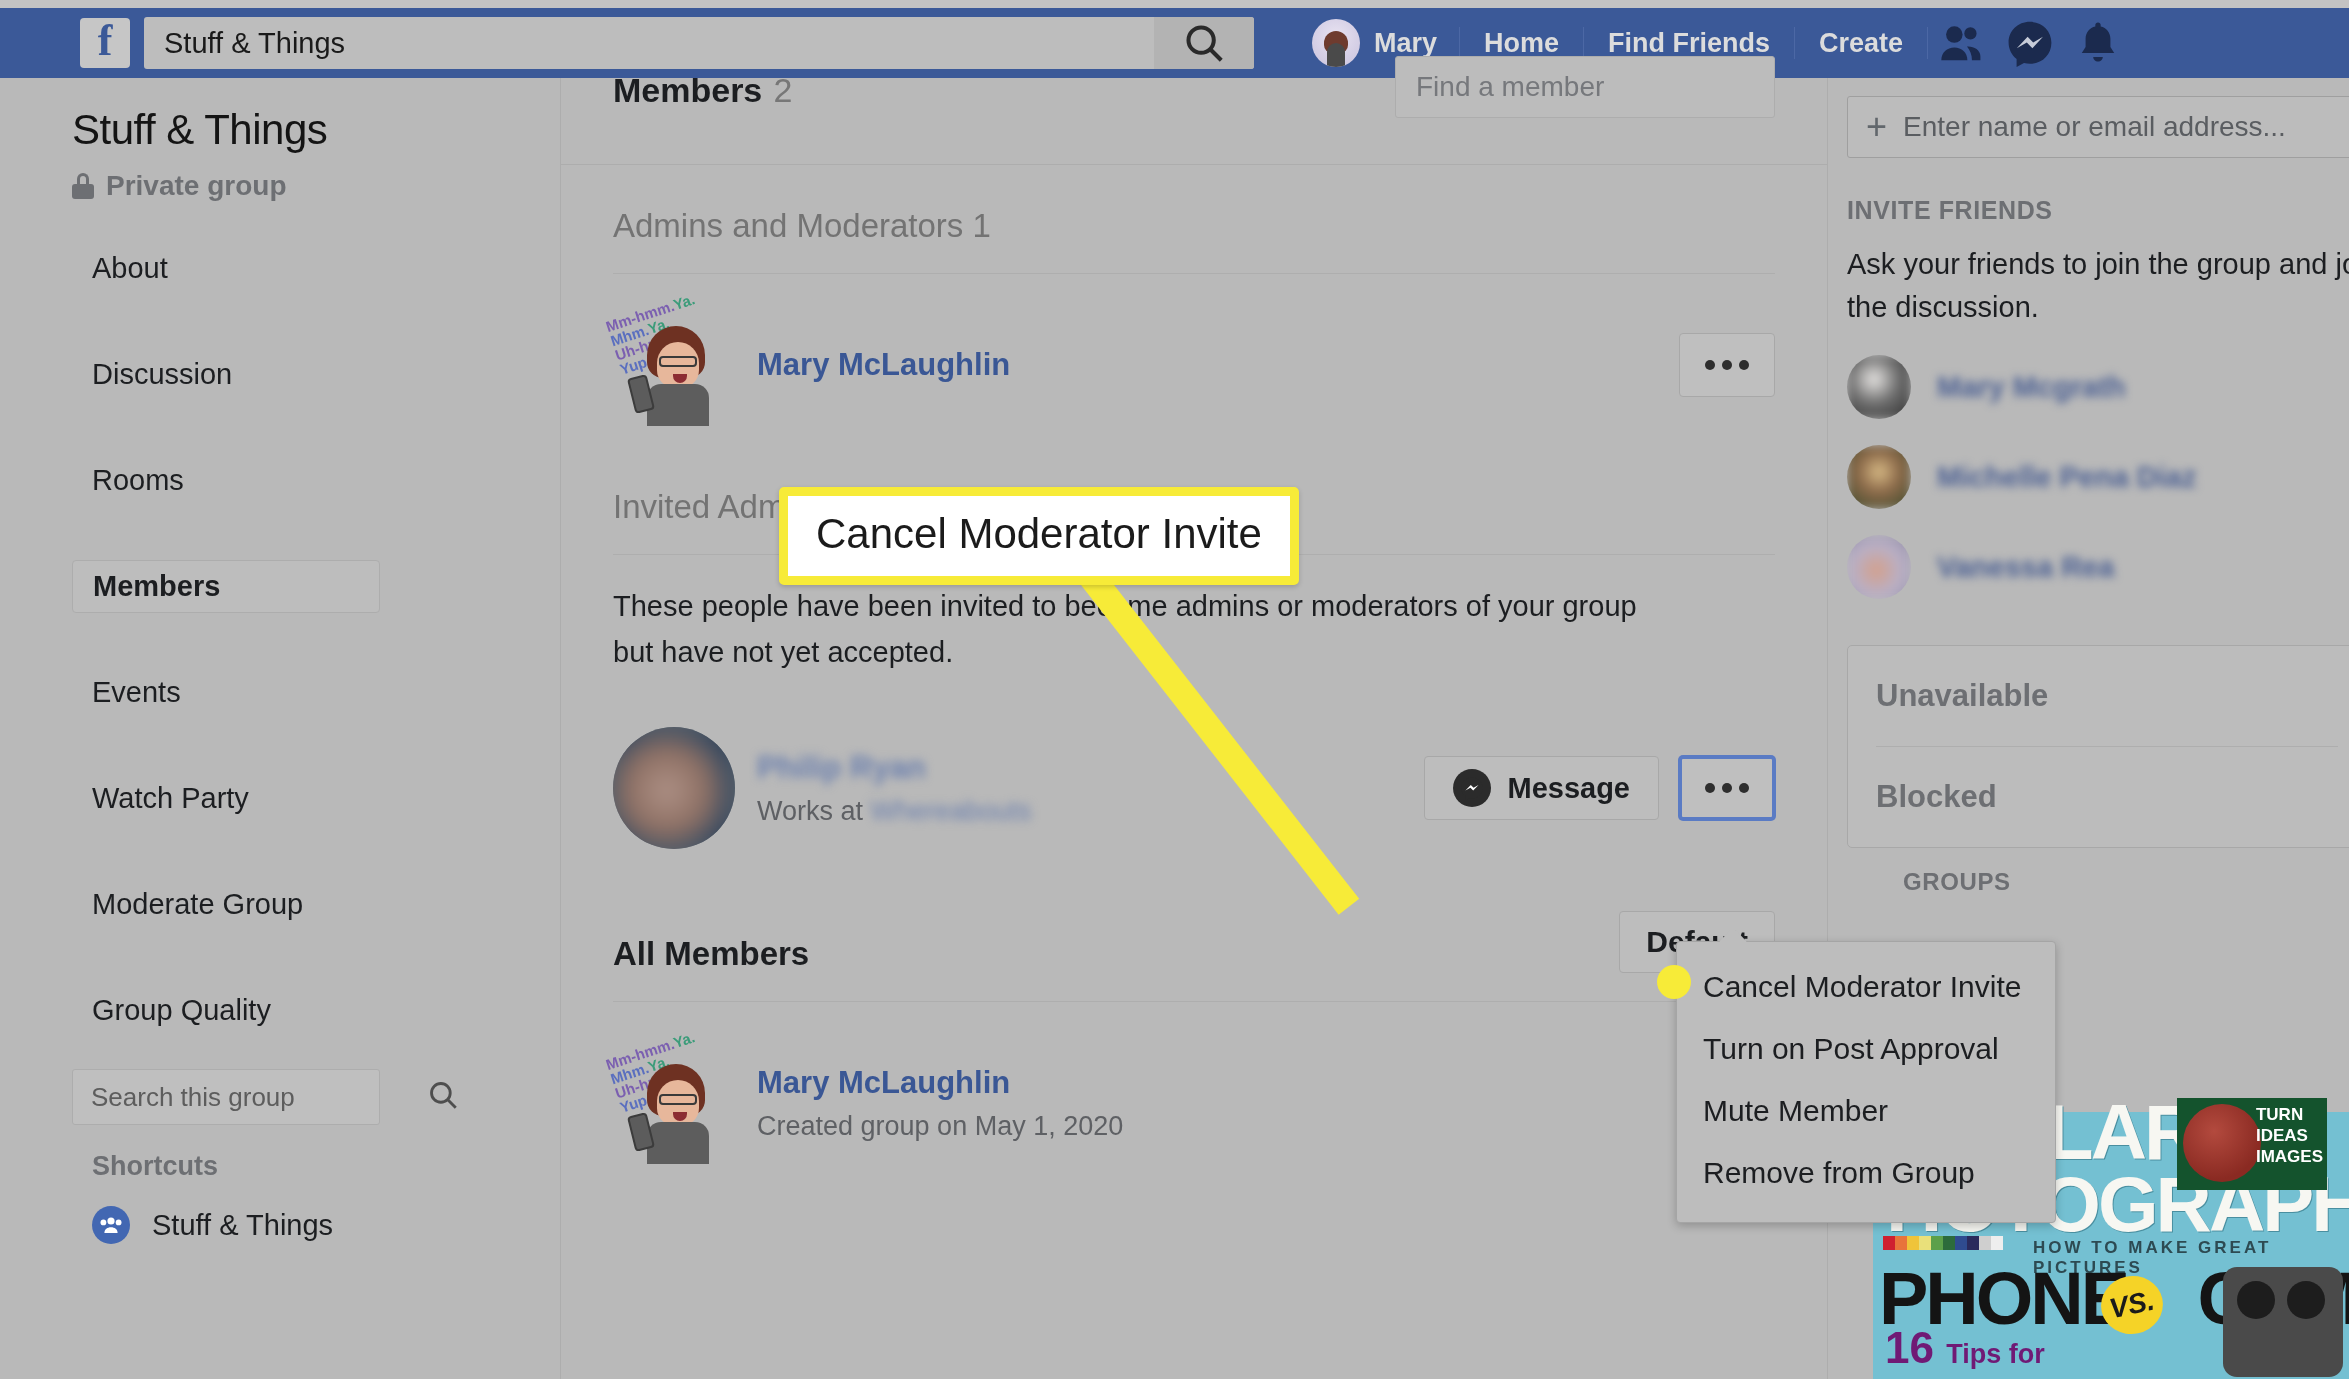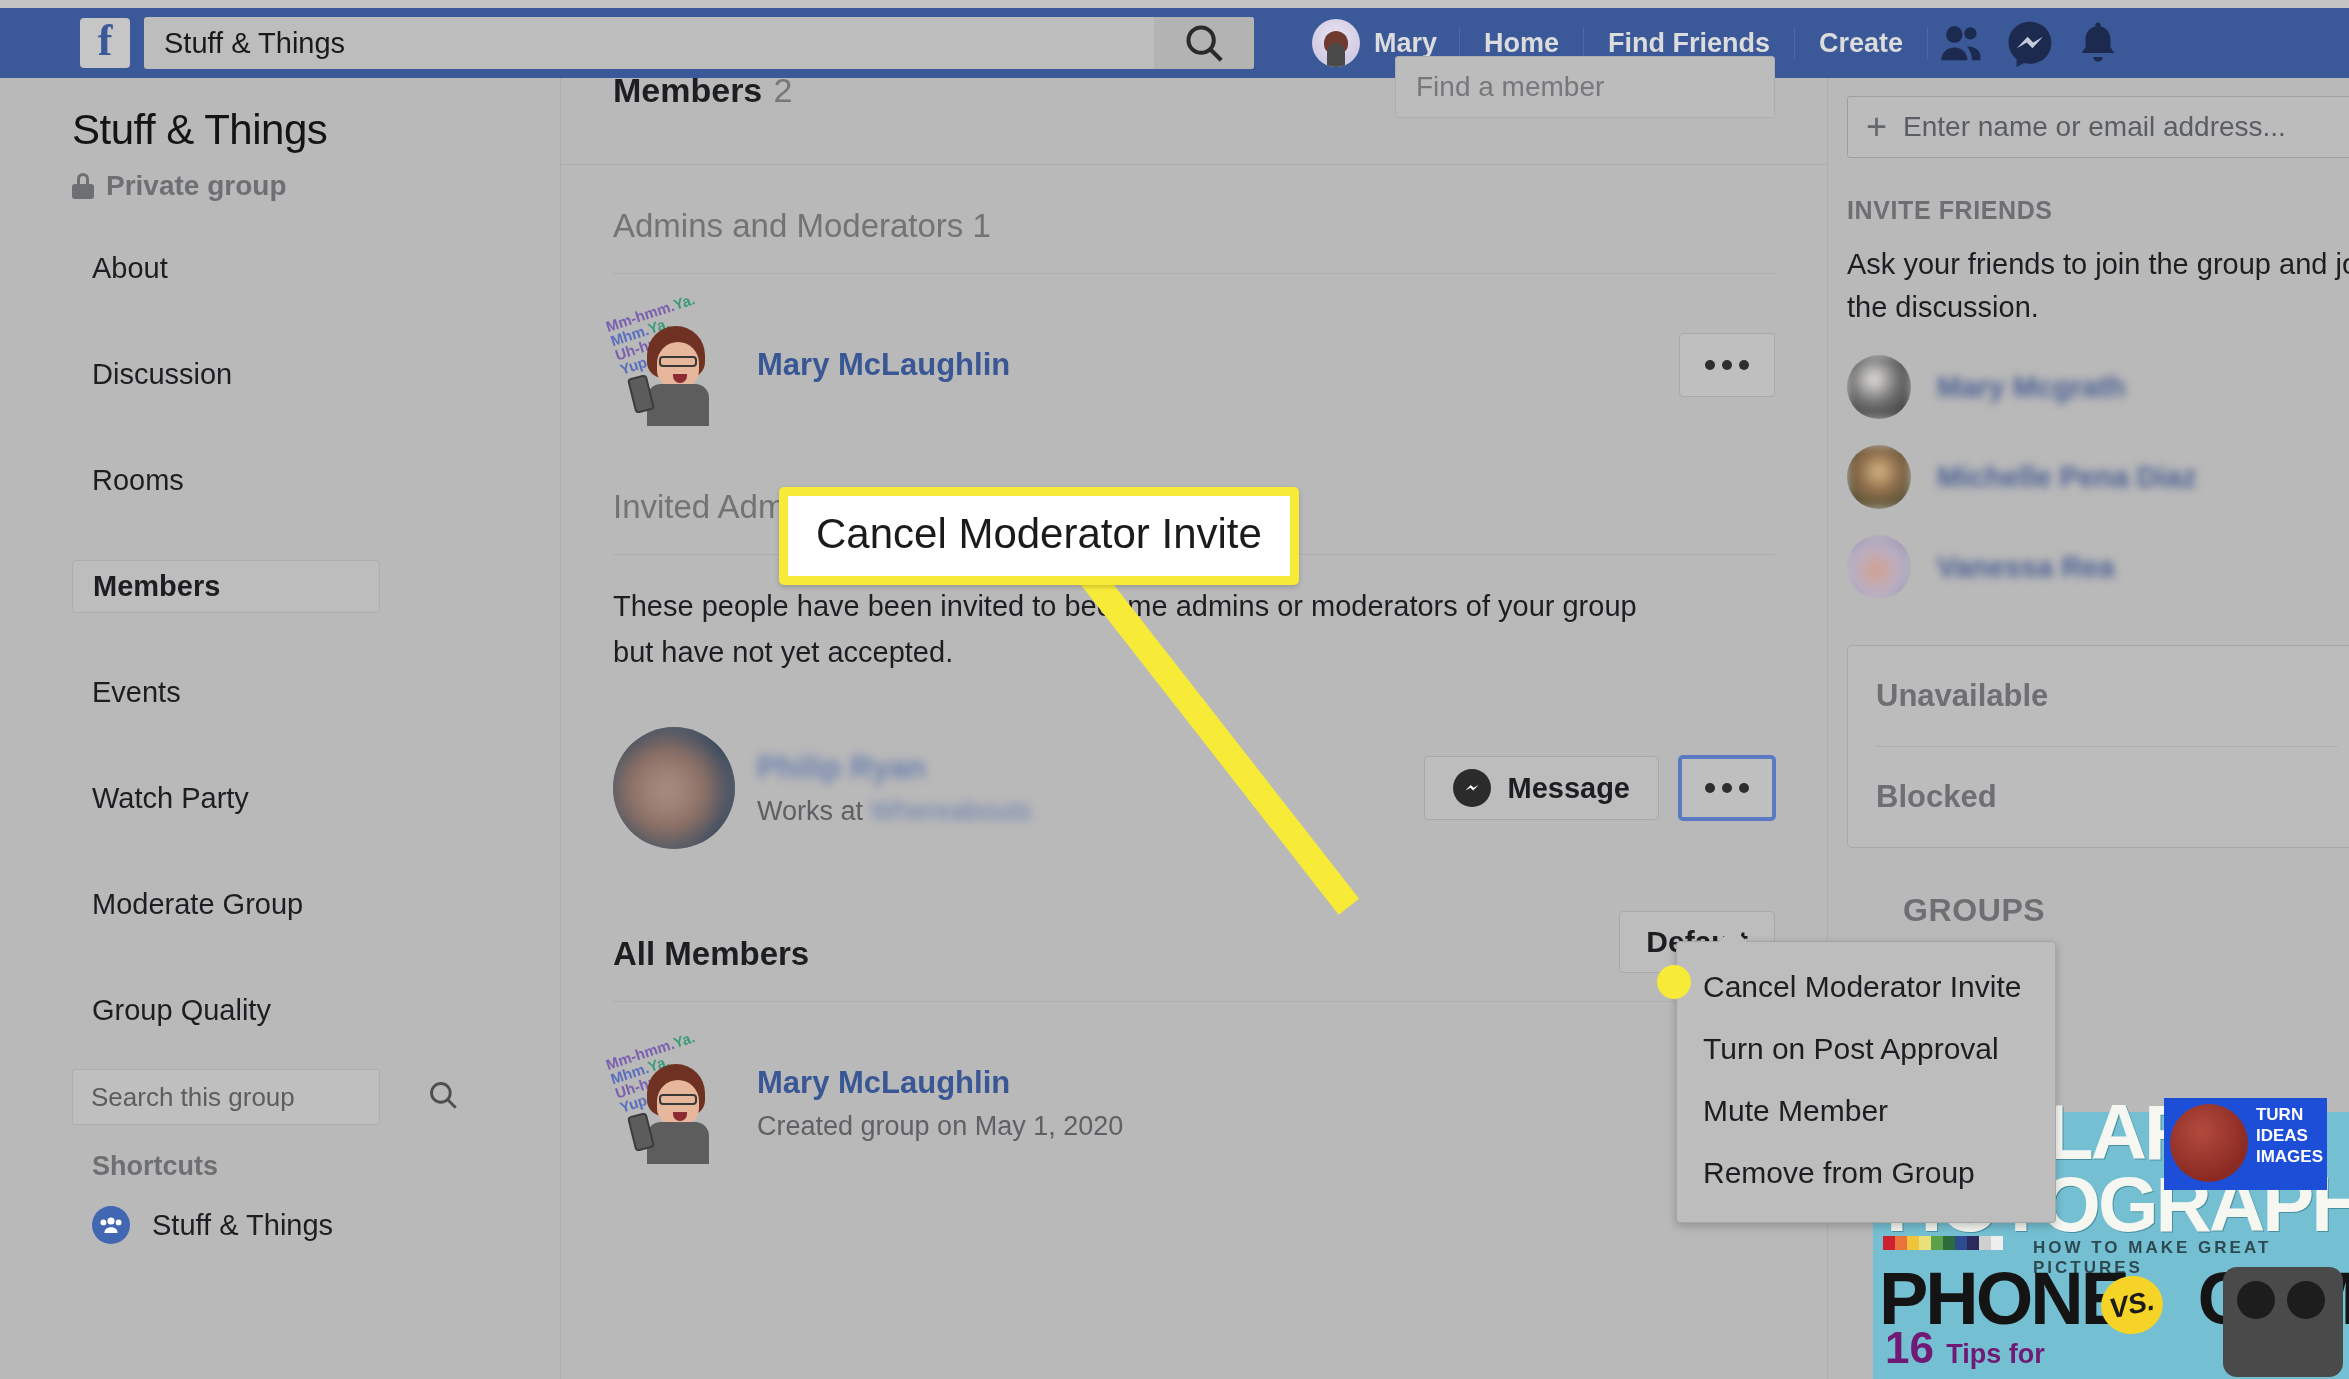--- a/index.html
+++ b/index.html
@@ -226,40 +226,40 @@
   .friend-row { display: flex; align-items: center; gap: 26px; margin-top: 26px; }
   .friend-av { width: 64px; height: 64px; border-radius: 50%; flex: none; overflow: hidden; }
   .friend-name { filter: blur(4px); color: #4a5f93; font-size: 29px; font-weight: bold; }
   .panel {
     margin-top: 46px; width: 520px; background: #bcbcbc; border: 1px solid #a8a8a8;
     border-radius: 5px; padding: 0 28px;
   }
   .panel-item { font-size: 31px; font-weight: bold; color: #6d6f73; padding: 32px 0; }
   .panel-rule { height: 1px; background: #aeaeae; }
   .groups-h {
-    margin-top: 44px; font-size: 32px; font-weight: bold; color: #6d6f73;
+    margin-top: 20px; font-size: 24px; font-weight: bold; color: #6d6f73;
     letter-spacing: 0.6px; padding-left: 56px;
   }
 
   
   .ad {
     position: absolute; left: 1873px; top: 1086px; width: 476px; height: 293px;
     overflow: hidden; background: #7fc4d4;
   }
   .ad-sky { position: absolute; inset: 0; background: #74c0d2; }
   .ad-topwhite {
     position: absolute; left: 0; top: 0; width: 100%; height: 26px; background: #b9b9b9;
   }
   .ad-title {
     position: absolute; left: -36px; top: 10px; font-family: "Liberation Sans", sans-serif;
     font-weight: bold; font-size: 78px; color: #f7f7f2; letter-spacing: -3px;
     line-height: 72px; text-shadow: 1px 1px 0 #4a8fa0;
   }
   .ad-redbox {
-    position: absolute; right: 22px; top: 12px; width: 163px; height: 92px; background: #1d4ed8;
+    position: absolute; right: 22px; top: 12px; width: 150px; height: 92px; background: #14532d;
   }
   .ad-redbox .blob {
     position: absolute; left: 6px; top: 6px; width: 78px; height: 78px; border-radius: 50%;
     background: radial-gradient(circle at 40% 35%, #b34a3e 0%, #8a2a22 70%);
   }
   .ad-redbox .rtext {
     position: absolute; right: 4px; top: 6px; color: #fff; font-size: 17px; font-weight: bold;
     line-height: 21px; text-align: left;
   }
   .ad-sub {

